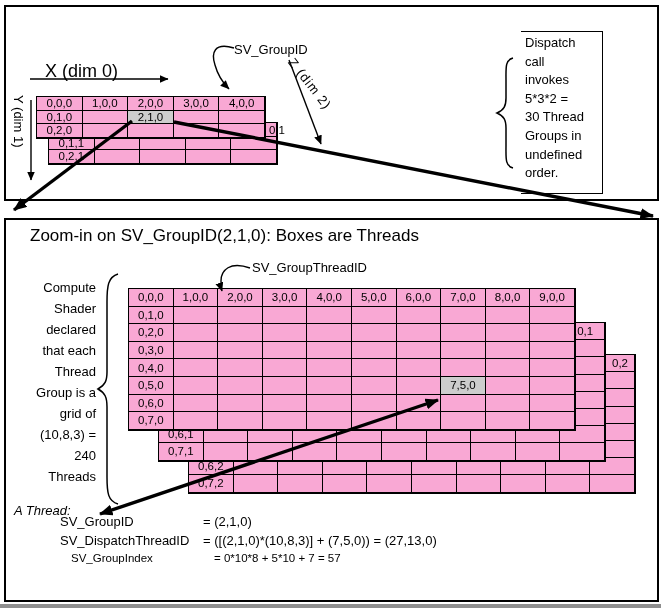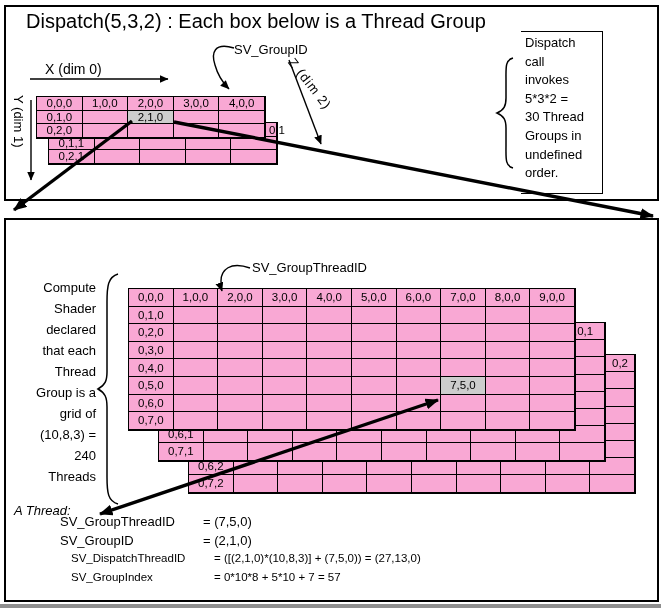--- a/index.html
+++ b/index.html
@@ -6,21 +6,21 @@
   #canvas{
     position:relative;width:666px;height:615px;background:#fff;overflow:hidden;
     font-family:"Liberation Sans",sans-serif;color:#000;
   }
   .abs{position:absolute;}
   .box{position:absolute;border:2px solid #000;background:#fff;}
   #box1{left:4px;top:5px;width:651px;height:192px;}
   #box2{left:4px;top:218px;width:651px;height:380px;}
   #title1{left:26px;top:10px;font-size:20px;white-space:nowrap;}
   #title2{left:30px;top:226px;font-size:17px;white-space:nowrap;}
-  #xlabel{left:45px;top:61px;font-size:14px;}
+  #xlabel{left:45px;top:61px;font-size:18px;}
   #ylabel{left:26px;top:95px;font-size:13px;transform:rotate(90deg);transform-origin:0 0;white-space:nowrap;}
   #zlabel{left:297px;top:55px;font-size:13px;letter-spacing:1px;transform:rotate(52deg);transform-origin:0 0;white-space:nowrap;}
   #gidlabel{left:234px;top:42px;font-size:13px;white-space:nowrap;}
   #gtidlabel{left:252px;top:260px;font-size:13px;white-space:nowrap;}
   #rnote{left:521px;top:31px;width:82px;height:163px;border:1px solid #000;border-left:none;
          font-size:13px;line-height:18.6px;white-space:pre-line;padding:2px 0 0 4px;box-sizing:border-box;}
   #lnote{left:8px;top:277px;width:88px;font-size:13px;line-height:21px;text-align:right;white-space:pre-line;}
   .sheet{position:absolute;display:grid;background:#f9a8d4;border:1.5px solid #000;}
   .sheet .cell{border-right:1px solid #000;border-bottom:1px solid #000;font-size:11.5px;
                display:flex;align-items:center;justify-content:center;overflow:hidden;white-space:nowrap;}
@@ -44,21 +44,20 @@
   .thin{stroke:#000;stroke-width:1.4;fill:none;}
   .thick{stroke:#000;stroke-width:3.4;fill:none;}
   .brace{stroke:#000;stroke-width:1.5;fill:none;}
 </style>
 </head>
 <body>
 
 <div id="canvas">
 
   <div class="box" id="box1"></div>
-  <div class="abs" id="title1">Dispatch(5,3,2) : Each box below is a Thread Group</div>
   <div class="abs" id="xlabel">X (dim 0)</div>
   <div class="abs" id="ylabel">Y (dim 1)</div>
   <div class="abs" id="zlabel">Z (dim 2)</div>
   <div class="abs" id="gidlabel">SV_GroupID</div>
   <div class="abs" id="rnote">Dispatch
 call
 invokes
 5*3*2 =
 30 Thread
 Groups in
@@ -95,20 +94,21 @@
       <div class="cell"></div>
       <div class="cell">0,2,0</div>
       <div class="cell"></div>
       <div class="cell"></div>
       <div class="cell"></div>
       <div class="cell"></div>
     </div>
   <div class="overhang" id="ovh1">0,1</div>
 
   <div class="box" id="box2"></div>
+  <div class="abs" id="title2">Zoom-in on SV_GroupID(2,1,0): Boxes are Threads</div>
   <div class="abs" id="lnote">Compute
 Shader
 declared
 that each
 Thread
 Group is a
 grid of
 (10,8,3) =
 240
 Threads</div>
@@ -358,21 +358,20 @@
       <div class="cell"></div>
       <div class="cell"></div>
       <div class="cell"></div>
       <div class="cell"></div>
     </div>
   <div class="overhang" id="ovh2a">,0,1</div>
   <div class="overhang" id="ovh2b">0,2</div>
 
   <div class="abs" id="threadHead">A Thread:</div>
   <div class="abs" id="threadRows">
-      <div class="ti-row"><span class="ti-name">SV_GroupThreadID</span><span>= (7,5,0)</span></div>
       <div class="ti-row"><span class="ti-name">SV_GroupID</span><span>= (2,1,0)</span></div>
       <div class="ti-row"><span class="ti-name">SV_DispatchThreadID</span><span>= ([(2,1,0)*(10,8,3)] + (7,5,0)) = (27,13,0)</span></div>
       <div class="ti-row"><span class="ti-name">SV_GroupIndex</span><span>= 0*10*8 + 5*10 + 7 = 57</span></div>
     </div>
 
   <div class="abs" id="bottomstrip"></div>
 
   <svg id="arrows" width="666" height="615">
     <defs>
       <marker id="mS" markerUnits="userSpaceOnUse" markerWidth="10" markerHeight="9" refX="8.5" refY="4" orient="auto-start-reverse">

